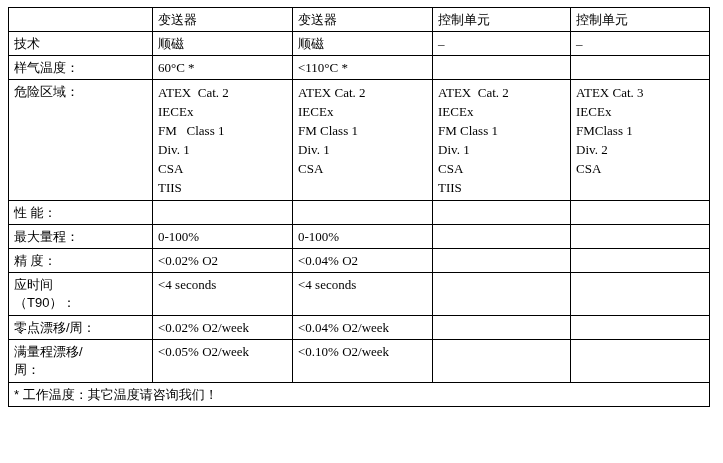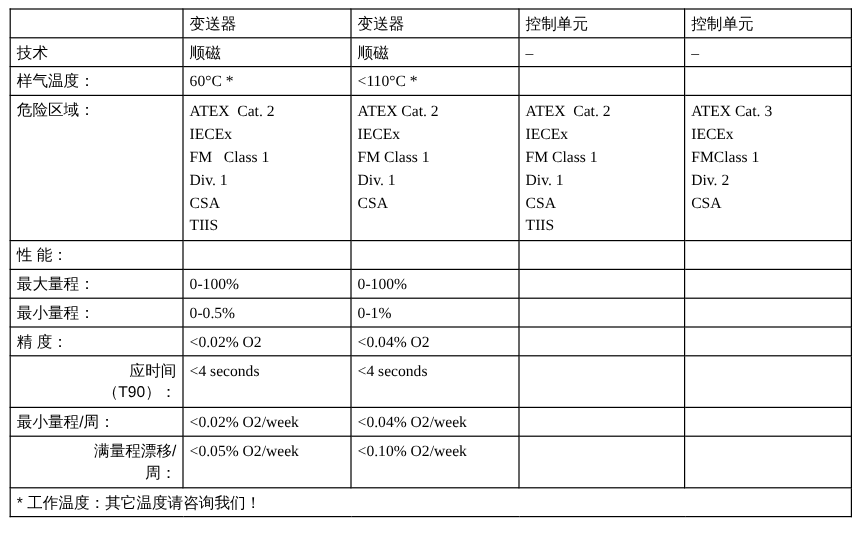--- a/index.html
+++ b/index.html
@@ -66,21 +66,21 @@
   }
   td.perf {
     font-family: "Liberation Sans", sans-serif;
   }
   td.footnote {
     font-family: "Liberation Sans", sans-serif;
     font-size: 13px;
     padding: 4px 6px;
   }
   .blank { }
-  .two-line div { line-height: 18px; text-align: right; }
+  .two-line div { line-height: 18px; }
 </style>
 </head>
 <body>
 
 <div class="sheet">
   <table class="spec">
     <colgroup>
       <col class="c0">
         <col class="c1">
         <col class="c2">
@@ -155,27 +155,20 @@
       </tr>
 
       <tr>
         <td class="label cjk">最大量程：</td>
         <td class="val lat">0-100%</td>
         <td class="val lat">0-100%</td>
         <td class="val lat"></td>
         <td class="val lat"></td>
       </tr>
 
-      <tr>
-        <td class="label cjk">最小量程：</td>
-        <td class="val lat">0-0.5%</td>
-        <td class="val lat">0-1%</td>
-        <td class="val lat"></td>
-        <td class="val lat"></td>
-      </tr>
 
       <tr>
         <td class="label cjk">精    度：</td>
         <td class="val lat">&lt;0.02% O2</td>
         <td class="val lat">&lt;0.04% O2</td>
         <td class="val lat"></td>
         <td class="val lat"></td>
       </tr>
 
 
@@ -185,21 +178,21 @@
             <div style="white-space:pre">应时间
 （T90）：</div>
           </td>
         <td class="val lat">&lt;4 seconds</td>
         <td class="val lat">&lt;4 seconds</td>
         <td class="val lat"></td>
         <td class="val lat"></td>
       </tr>
 
       <tr>
-        <td class="label cjk">最小量程/周：</td>
+        <td class="label cjk">零点漂移/周：</td>
         <td class="val lat">&lt;0.02% O2/week</td>
         <td class="val lat">&lt;0.04% O2/week</td>
         <td class="val lat"></td>
         <td class="val lat"></td>
       </tr>
 
       <tr>
         <td class="label cjk two-line">
             <div style="white-space:pre">满量程漂移/
 周：</div>

